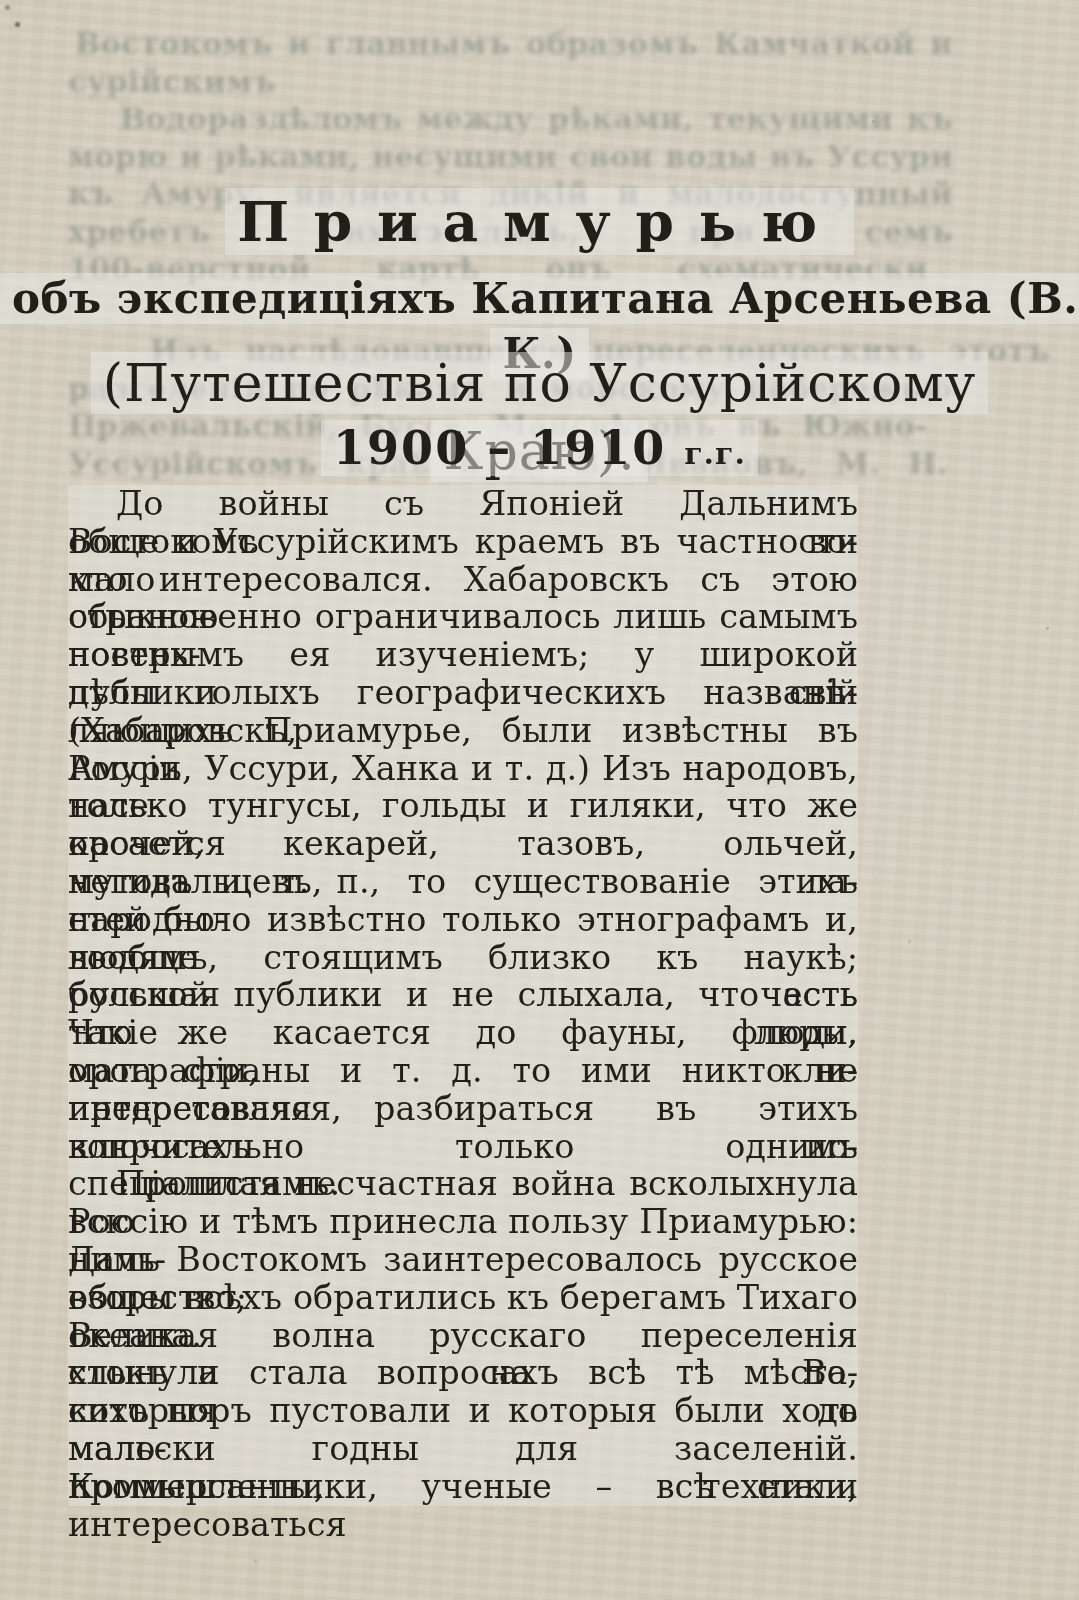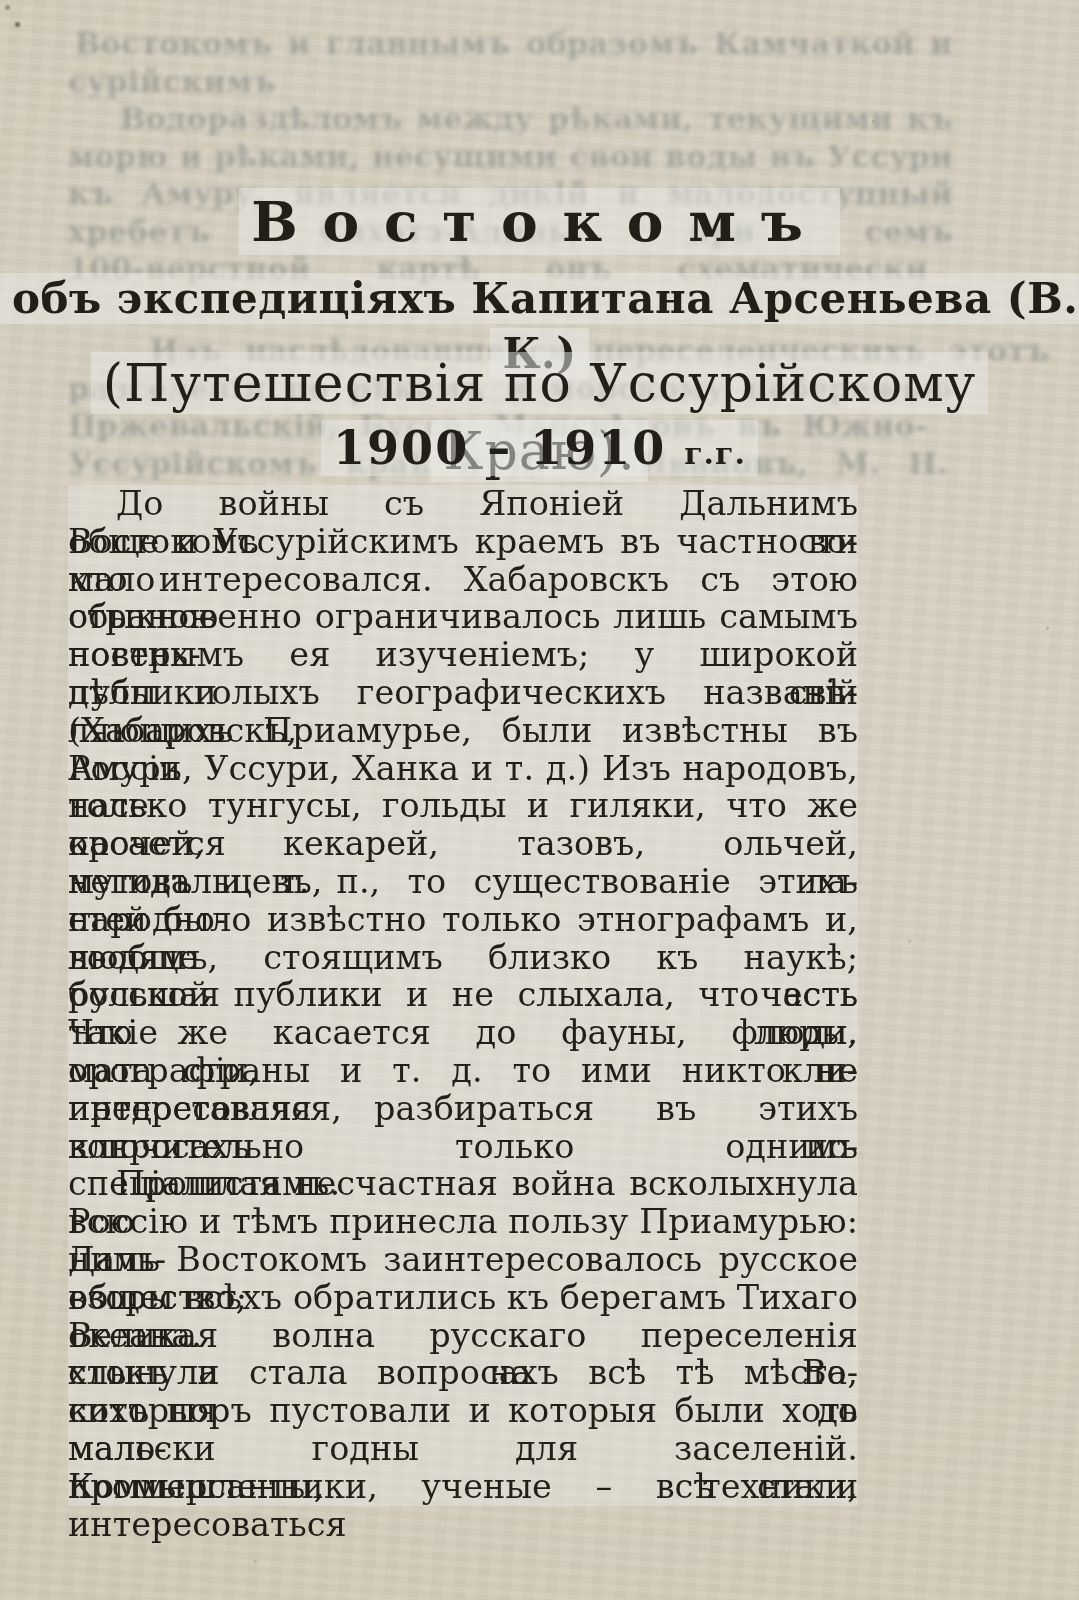--- a/index.html
+++ b/index.html
@@ -81,21 +81,21 @@
       <div class="ghost-line" style="top: 214px; left: 68px; width: 885px;">хребетъ Сихотэ-Алинь, при семъ</div>
       <div class="ghost-line" style="top: 251px; left: 68px; width: 860px;">100-верстной картѣ онъ схематически показанъ</div>
       <div class="ghost-line" style="top: 333px; left: 150px; width: 900px;">Изъ наслѣдовавшейся переселенческихъ этотъ годахъ</div>
       <div class="ghost-line" style="top: 371px; left: 68px; width: 885px;">разселенія по рѣкамъ и морскому побережью</div>
       <div class="ghost-line" style="top: 408px; left: 68px; width: 860px;">Пржевальскій, Буссе, Мансвѣтовъ въ Южно-</div>
       <div class="ghost-line" style="top: 446px; left: 68px; width: 880px;">Уссурійскомъ краѣ и Д. В. Ивановъ, М. Н. Ивановъ</div>
     </div>
 
   <header class="headline">
     <div class="t1">
-      <span class="band">Востокомъ</span>
+      <span class="band">Приамурью</span>
     </div>
     <div class="t2">
       <span class="band">объ экспедиціяхъ Капитана Арсеньева (В. К.)</span>
     </div>
     <div class="t3">
       <span class="band">(Путешествія по Уссурійскому Краю).</span>
     </div>
     <div class="t4">
       <span class="band">
         <span>1900 – 1910</span>

